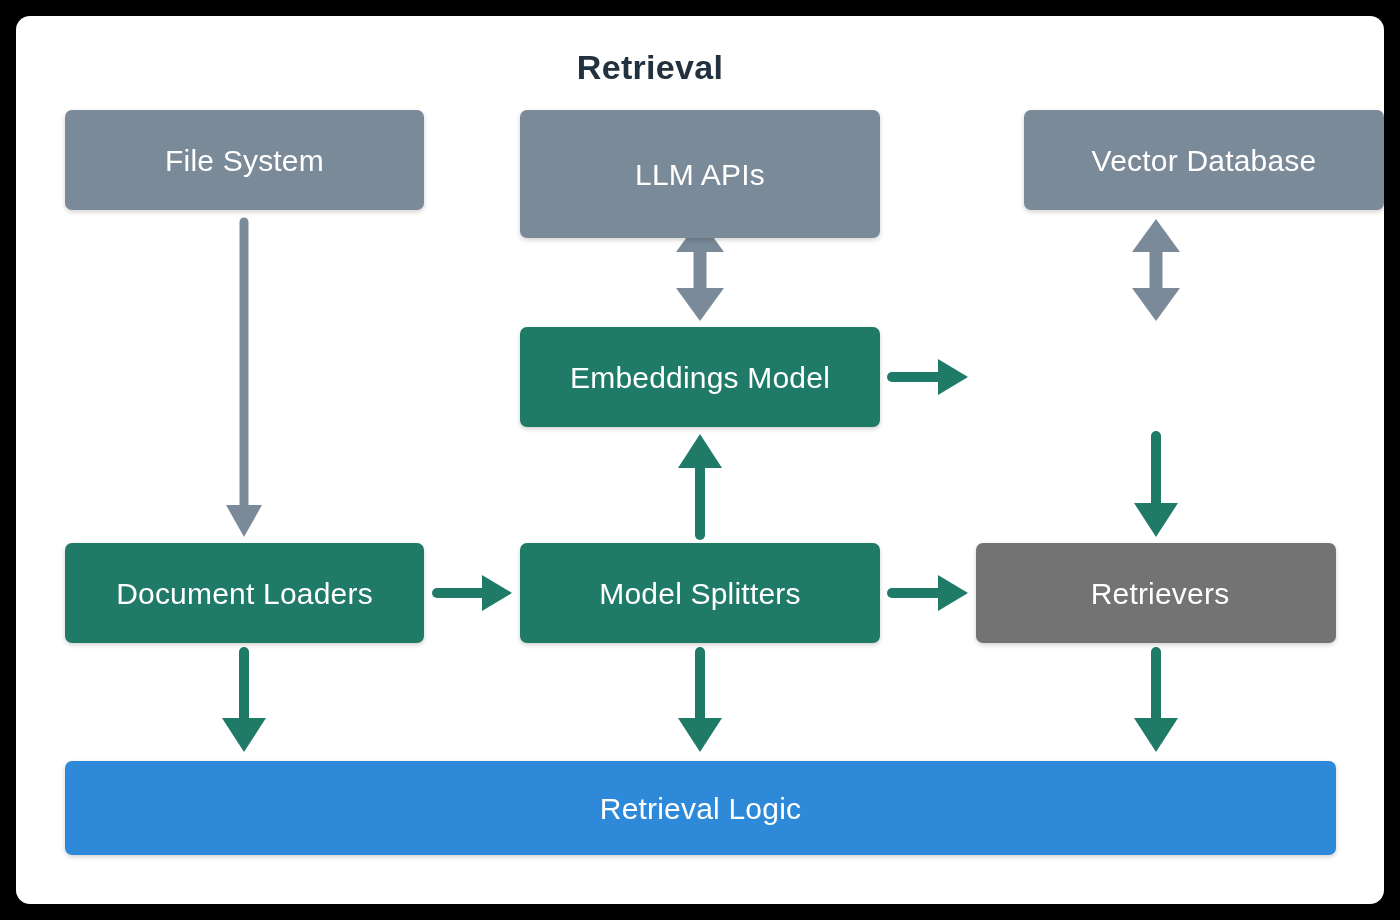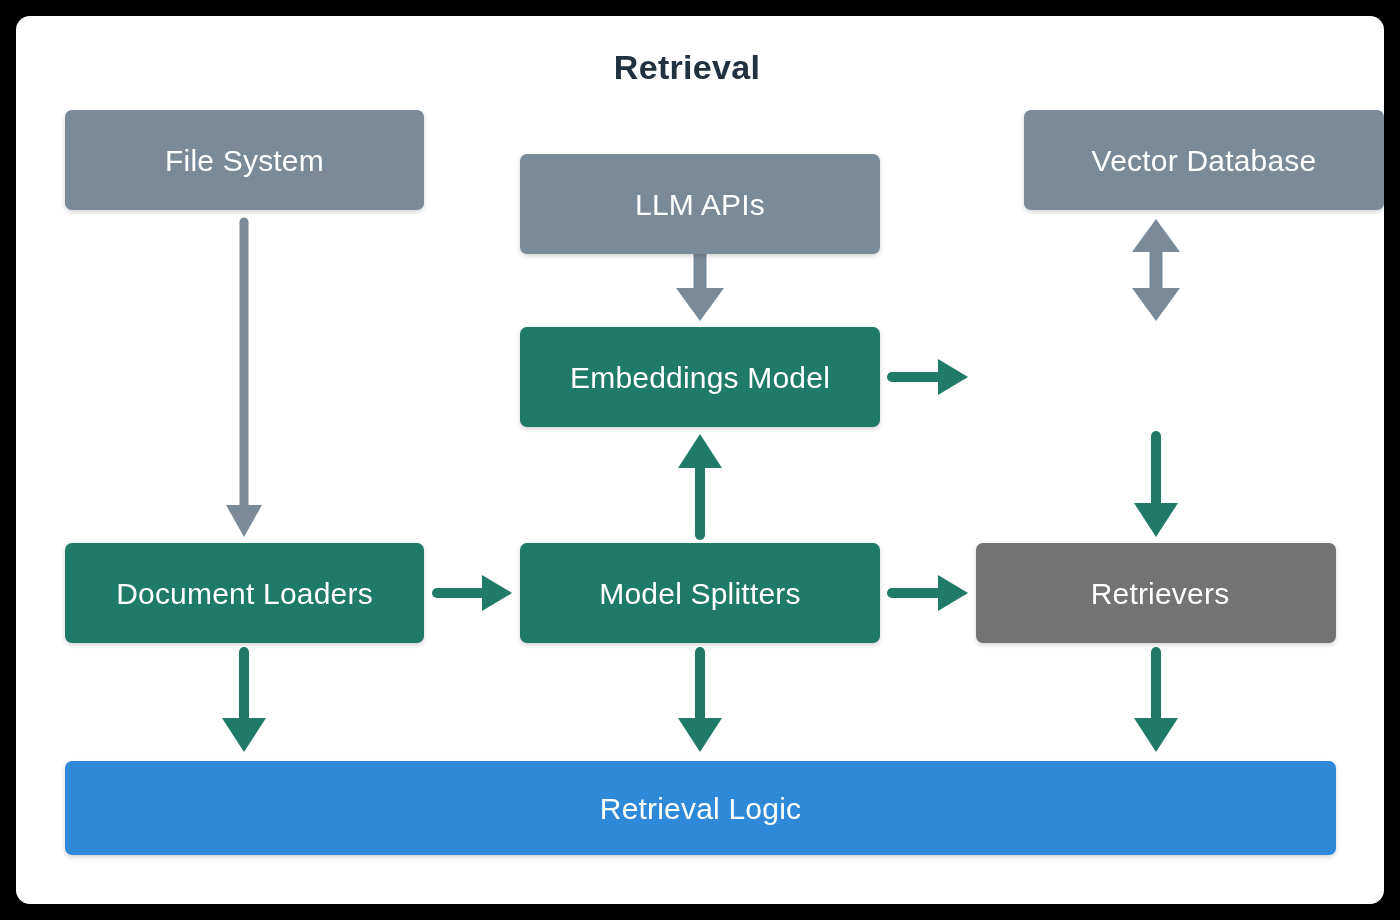--- a/index.html
+++ b/index.html
@@ -56,21 +56,20 @@
   .title {
     position: absolute;
     left: 0;
     top: 48px;
     width: 1300px;
     text-align: center;
     font-size: 34px;
     font-weight: bold;
     color: #22313f;
     letter-spacing: 0.3px;
-    padding-left: 37px;
   }
   svg.arrows {
     position: absolute;
     left: 0;
     top: 0;
     width: 1400px;
     height: 920px;
     pointer-events: none;
   }
 </style>
@@ -140,21 +139,21 @@
 
       <g>
         <line x1="1156" y1="652" x2="1156" y2="722" stroke="#1f7a68" stroke-width="10" stroke-linecap="round"></line>
         <polygon points="1156,752 1134,718 1178,718" fill="#1f7a68"></polygon>
       </g>
     </svg>
 
     <div class="node" style="left: 65px; top: 110px; width: 359px; height: 100px; background: rgb(123, 138, 153);">
       <span class="node-label">File System</span>
     </div>
-    <div class="node" style="left: 520px; top: 110px; width: 360px; height: 100px; background: rgb(123, 138, 153); margin-top: 44px;">
+    <div class="node" style="left: 520px; top: 110px; width: 360px; height: 128px; background: rgb(123, 138, 153);">
       <span class="node-label">LLM APIs</span>
     </div>
     <div class="node" style="left: 976px; top: 110px; width: 360px; height: 100px; background: rgb(123, 138, 153); margin-left: 48px;">
       <span class="node-label">Vector Database</span>
     </div>
     <div class="node" style="left: 520px; top: 327px; width: 360px; height: 100px; background: rgb(31, 122, 104);">
       <span class="node-label">Embeddings Model</span>
     </div>
     <div class="node" style="left: 65px; top: 543px; width: 359px; height: 100px; background: rgb(31, 122, 104);">
       <span class="node-label">Document Loaders</span>

